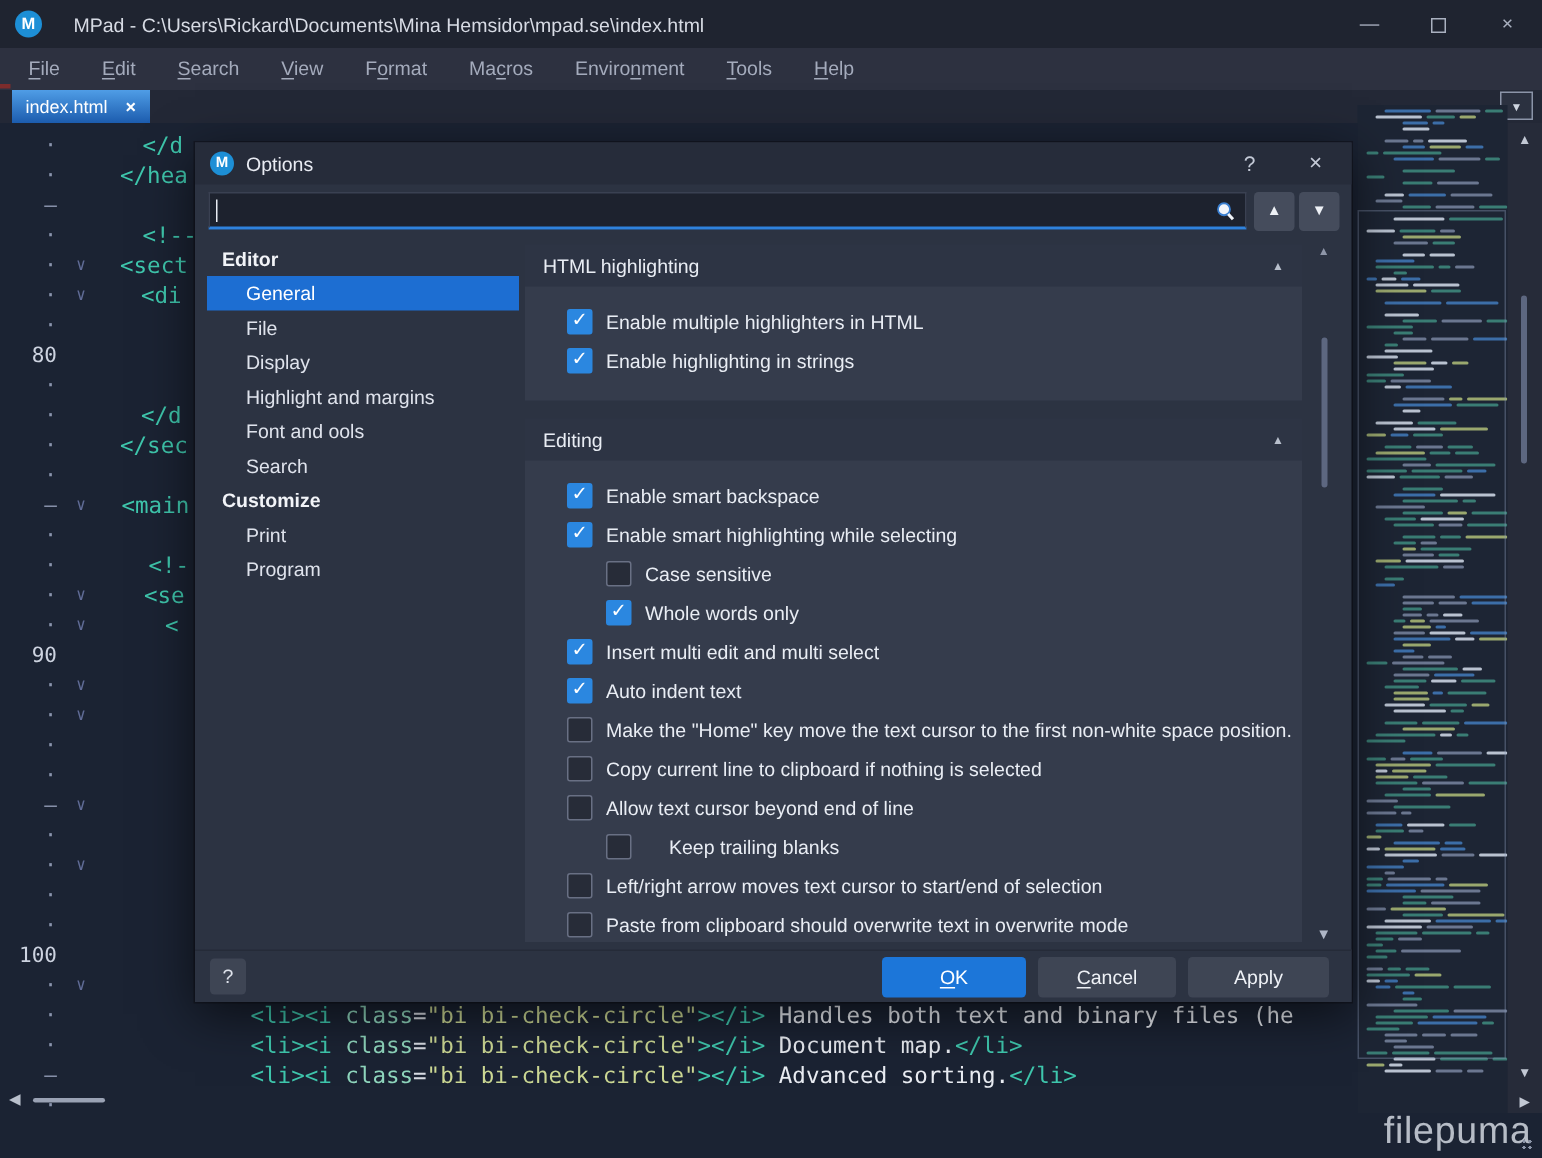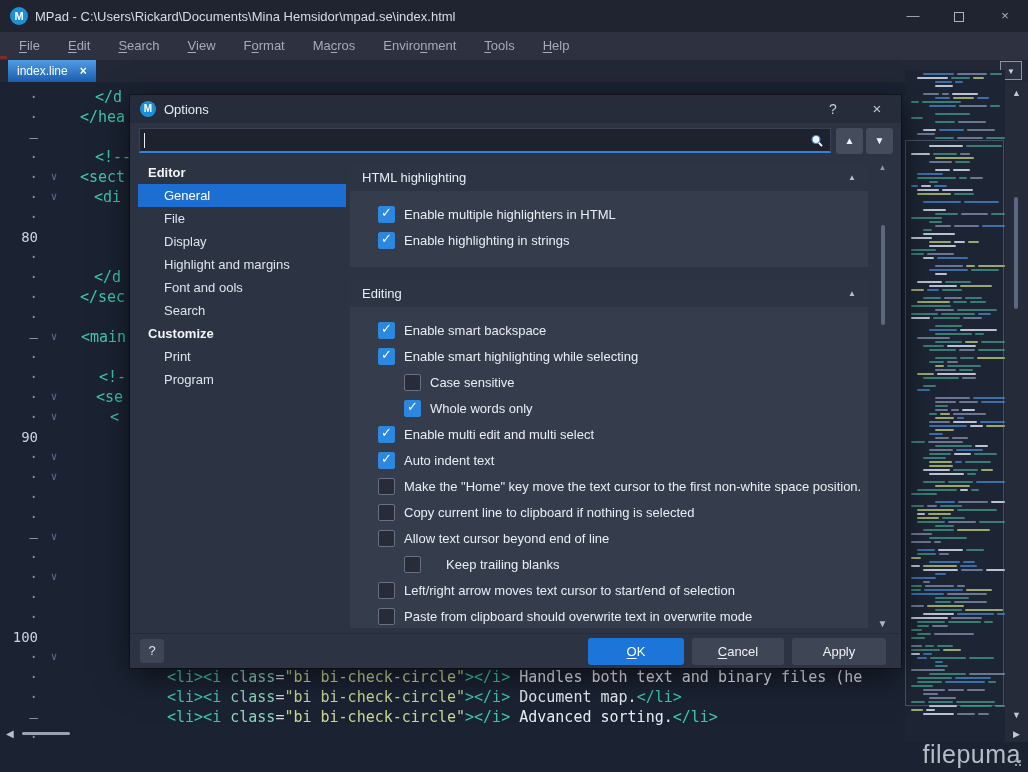--- a/index.html
+++ b/index.html
@@ -5,21 +5,21 @@
   * { margin:0; padding:0; box-sizing:border-box; }
   html,body { background:#10141c; }
   .screen { position:relative; width:1028px; height:772px; overflow:hidden;
             background:#1b2333; font-family:"Liberation Sans",sans-serif; user-select:none; }
 
   
   .titlebar { position:absolute; top:0; left:0; right:0; height:32px; background:#1f2430;
               display:flex; align-items:center; padding-left:10px; }
   .app-logo { width:18px; height:18px; border-radius:50%; background:#1d8fd6; color:#fff;
               font-size:11px; font-weight:bold; text-align:center; line-height:18px; flex:none; }
-  .win-title { color:#d7dbe4; font-size:13px; margin-left:7px; white-space:nowrap; }
+  .win-title { color:#d7dbe4; font-size:13px; margin-left:21px; white-space:nowrap; }
   .win-controls { position:absolute; right:0; top:0; height:32px; display:flex; }
   .win-btn { width:46px; height:32px; color:#aab1c0; font-size:13px; text-align:center;
              line-height:32px; }
   .win-btn.max span { display:inline-block; width:10px; height:10px; border:1px solid #aab1c0; vertical-align:middle; }
 
   
   .menubar { position:absolute; top:32px; left:0; right:0; height:28px; background:#2d3140;
              display:flex; align-items:center; padding-left:5px; }
   .menu-item { color:#a4abbc; font-size:13px; padding:0 14px; line-height:28px; }
   .menu-item u { text-decoration:underline; text-underline-offset:2px; }
@@ -162,21 +162,21 @@
       <span class="menu-item">F<u>o</u>rmat</span>
       <span class="menu-item">Ma<u>c</u>ros</span>
       <span class="menu-item">Enviro<u>n</u>ment</span>
       <span class="menu-item"><u>T</u>ools</span>
       <span class="menu-item"><u>H</u>elp</span>
     </div>
 
   <div class="tabbar">
     <span class="red-mark"></span>
     <div class="tab">
-      <span>index.line</span>
+      <span>index.html</span>
       <span class="tab-close">×</span>
     </div>
     <div class="tab-dropdown">▼</div>
   </div>
 
   <div class="editor" id="editor-lines">
       <div class="ed-line"><span class="ed-gut">·</span><span class="ed-fold"></span><span class="ed-code tk-tag" style="padding-left: 29px;">&lt;/d</span></div>
       <div class="ed-line"><span class="ed-gut">·</span><span class="ed-fold"></span><span class="ed-code tk-tag" style="padding-left: 14px;">&lt;/hea</span></div>
       <div class="ed-line"><span class="ed-gut">–</span><span class="ed-fold"></span><span class="ed-code tk-tag" style="padding-left: 0px;"></span></div>
       <div class="ed-line"><span class="ed-gut">·</span><span class="ed-fold"></span><span class="ed-code tk-tag" style="padding-left: 29px;">&lt;!--</span></div>
@@ -894,21 +894,21 @@
             <div class="opt-row" style="padding-left: 54px;">
               <span class="cb on">
                 <span class="tick">✓</span>
               </span>
               <span class="opt-label">Whole words only</span>
             </div>
             <div class="opt-row" style="padding-left: 28px;">
               <span class="cb on">
                 <span class="tick">✓</span>
               </span>
-              <span class="opt-label">Enable multi edit and multi select</span>
+              <span class="opt-label">Insert multi edit and multi select</span>
             </div>
             <div class="opt-row" style="padding-left: 28px;">
               <span class="cb on">
                 <span class="tick">✓</span>
               </span>
               <span class="opt-label">Auto indent text</span>
             </div>
             <div class="opt-row" style="padding-left: 28px;">
               <span class="cb"></span>
               <span class="opt-label">Make the "Home" key move the text cursor to the first non-white space position.</span>

